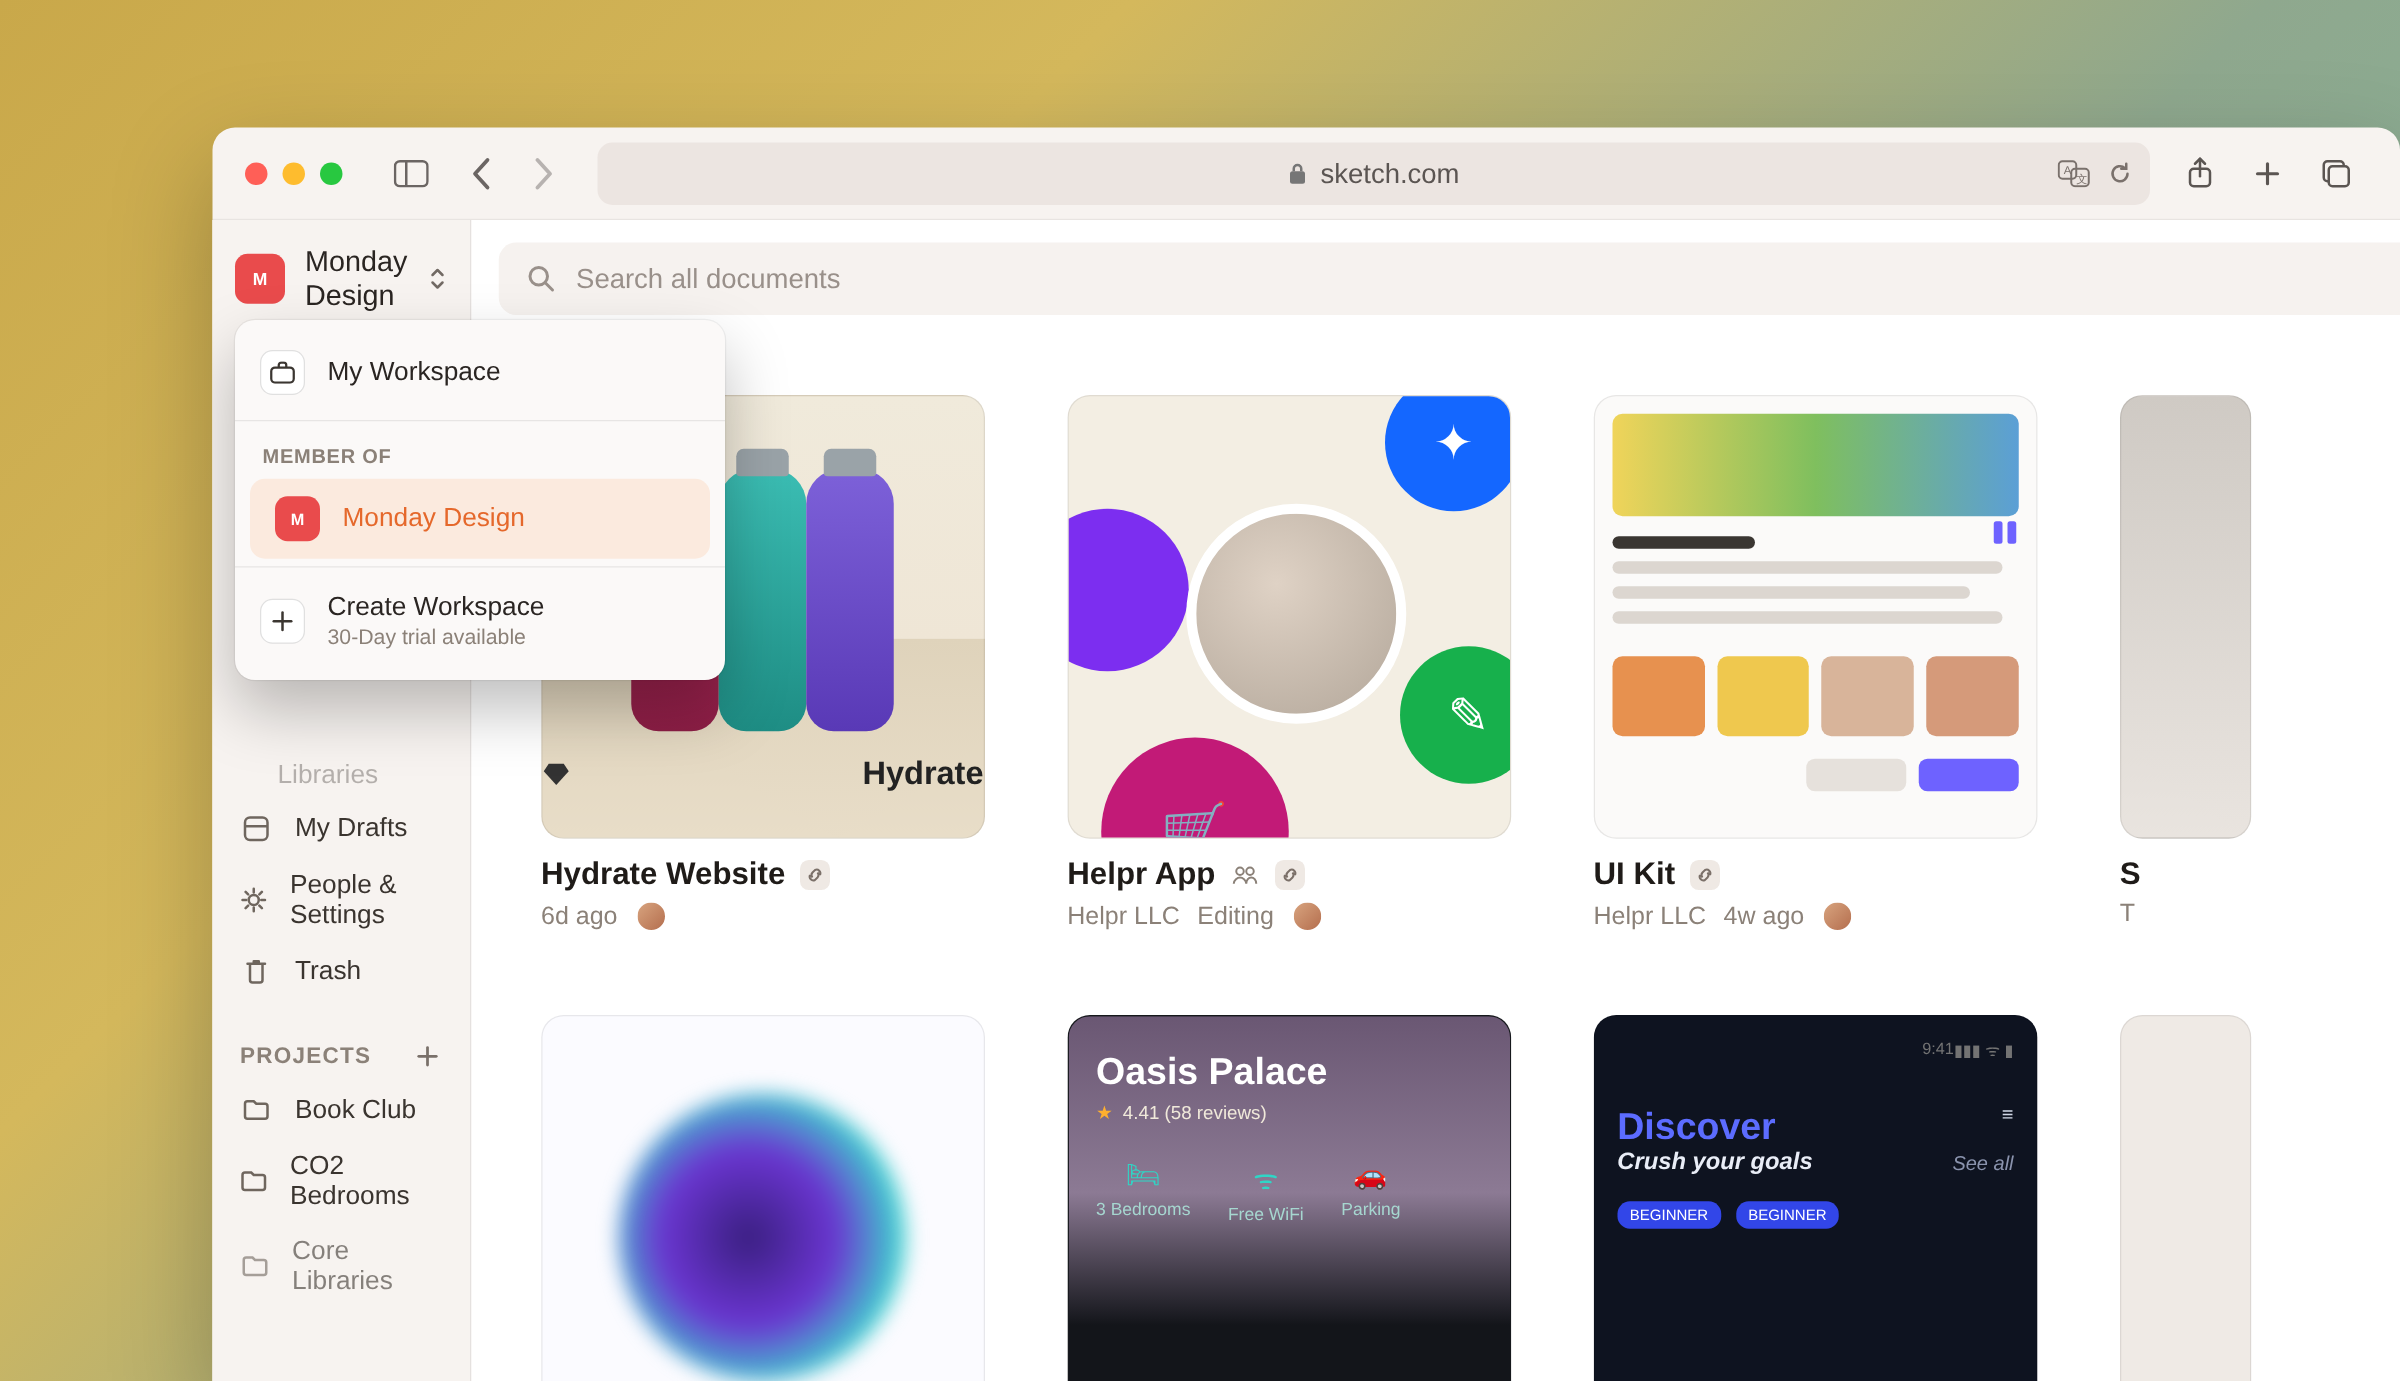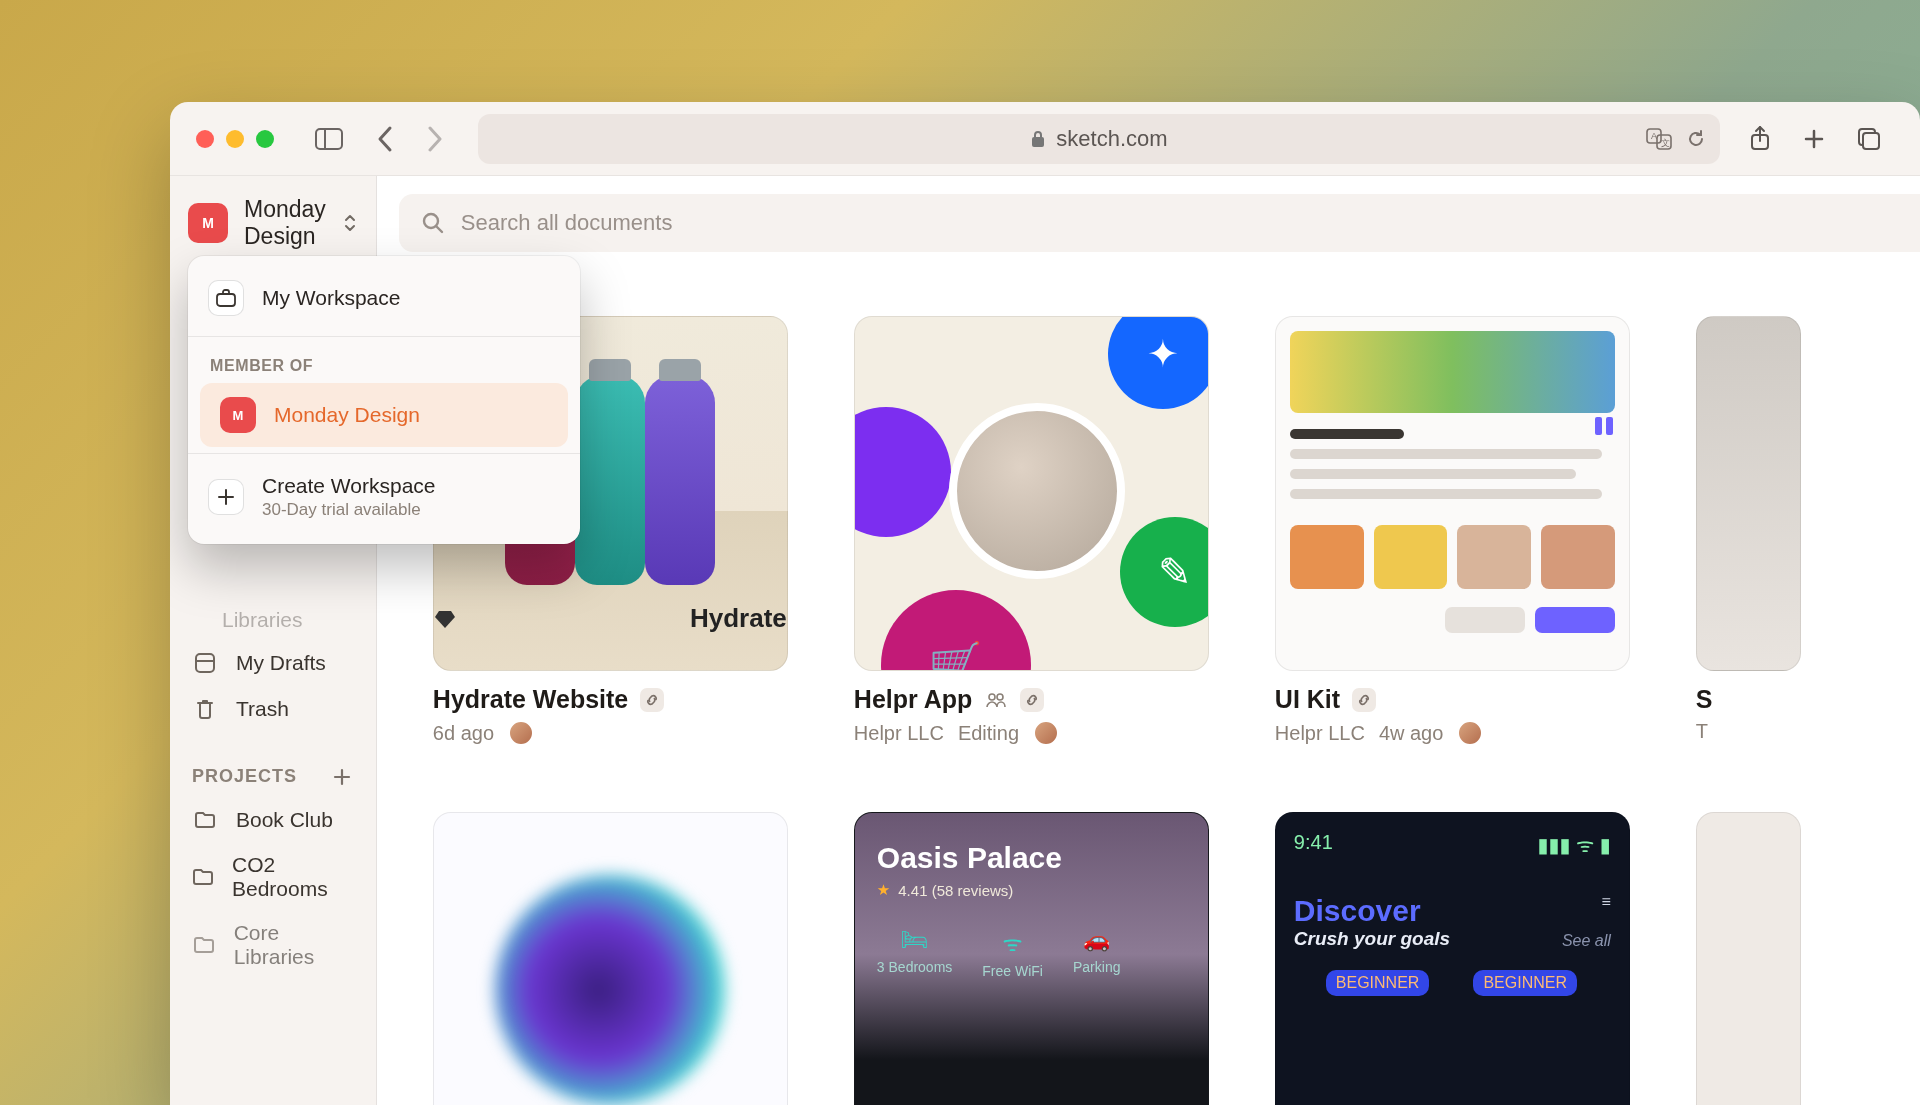--- a/index.html
+++ b/index.html
@@ -119,27 +119,27 @@
 .th-oasis{background:#181b1f;color:#fff;padding:22px;}
 .oasis-bg{position:absolute;inset:0;background:linear-gradient(180deg,#6a5773 0%, #8c7a94 40%, #13151a 70%);}
 .oasis-wrap{position:relative;}
 .oasis-title{font-size:30px;font-weight:700;margin-top:6px;}
 .oasis-rating{display:flex;align-items:center;gap:8px;font-size:15px;color:#f0e9da;margin-top:6px;}
 .star{color:#ffb02e;}
 .oasis-tags{display:flex;gap:30px;margin-top:28px;}
 .oasis-tag{display:flex;flex-direction:column;align-items:center;gap:6px;font-size:14px;color:#a6d7d0;}
 .oasis-tag .ic{font-size:22px;color:#2fd6c6;}
 .th-discover{background:#0e1320;color:#fff;padding:18px;}
-.dv-status{display:flex;justify-content:space-between;font-size:20px;color:#86efac;}
+.dv-status{display:flex;justify-content:flex-end;font-size:13px;color:#737373;}
 .dv-title{font-size:30px;font-weight:700;color:#5c6cff;margin-top:18px;}
 .dv-row{display:flex;justify-content:space-between;align-items:flex-end;font-style:italic;}
 .dv-h{font-size:19px;font-weight:600;color:#e9edf7;}
 .dv-see{font-size:16px;color:#8a93ad;}
 .dv-pills{display:flex;gap:12px;margin-top:20px;}
-.dv-pill{background:#3246e8;color:#fdba74;font-size:16px;padding:4px 10px;border-radius:10px;margin-left:32px;}
+.dv-pill{background:#3246e8;color:#ffffff;font-size:12px;padding:4px 10px;border-radius:10px;}
 svg{display:block;}
 </style>
 </head>
 <body>
 
 <div class="window">
   <div class="titlebar">
     <div class="traffic">
       <div class="tl r"></div>
       <div class="tl y"></div>
@@ -262,20 +262,29 @@
           <span class="ic">
               <svg width="22" height="22" viewBox="0 0 22 22">
                 <rect x="2" y="2" width="18" height="18" rx="4" fill="none" stroke="#6f665e" stroke-width="2"></rect>
                 <line x1="2" y1="9" x2="20" y2="9" stroke="#6f665e" stroke-width="2"></line>
               </svg>
             </span>
           <span>My Drafts</span>
         </div>
         <div class="sb-item">
           <span class="ic">
+              <svg width="22" height="22" viewBox="0 0 22 22">
+                <circle cx="11" cy="11" r="4" fill="none" stroke="#6f665e" stroke-width="2"></circle>
+                <path d="M11 2v3M11 17v3M2 11h3M17 11h3M4.5 4.5l2 2M15.5 15.5l2 2M17.5 4.5l-2 2M6.5 15.5l-2 2" stroke="#6f665e" stroke-width="2" stroke-linecap="round"></path>
+              </svg>
+            </span>
+          <span>People &amp; Settings</span>
+        </div>
+        <div class="sb-item">
+          <span class="ic">
               <svg width="20" height="22" viewBox="0 0 20 22">
                 <path d="M3 5h14M5 5v13a2 2 0 0 0 2 2h6a2 2 0 0 0 2-2V5M8 5V3h4v2" fill="none" stroke="#6f665e" stroke-width="2" stroke-linecap="round" stroke-linejoin="round"></path>
               </svg>
             </span>
           <span>Trash</span>
         </div>
 
         <div class="sb-section-head">
           <span class="lbl">PROJECTS</span>
           <span class="add">

